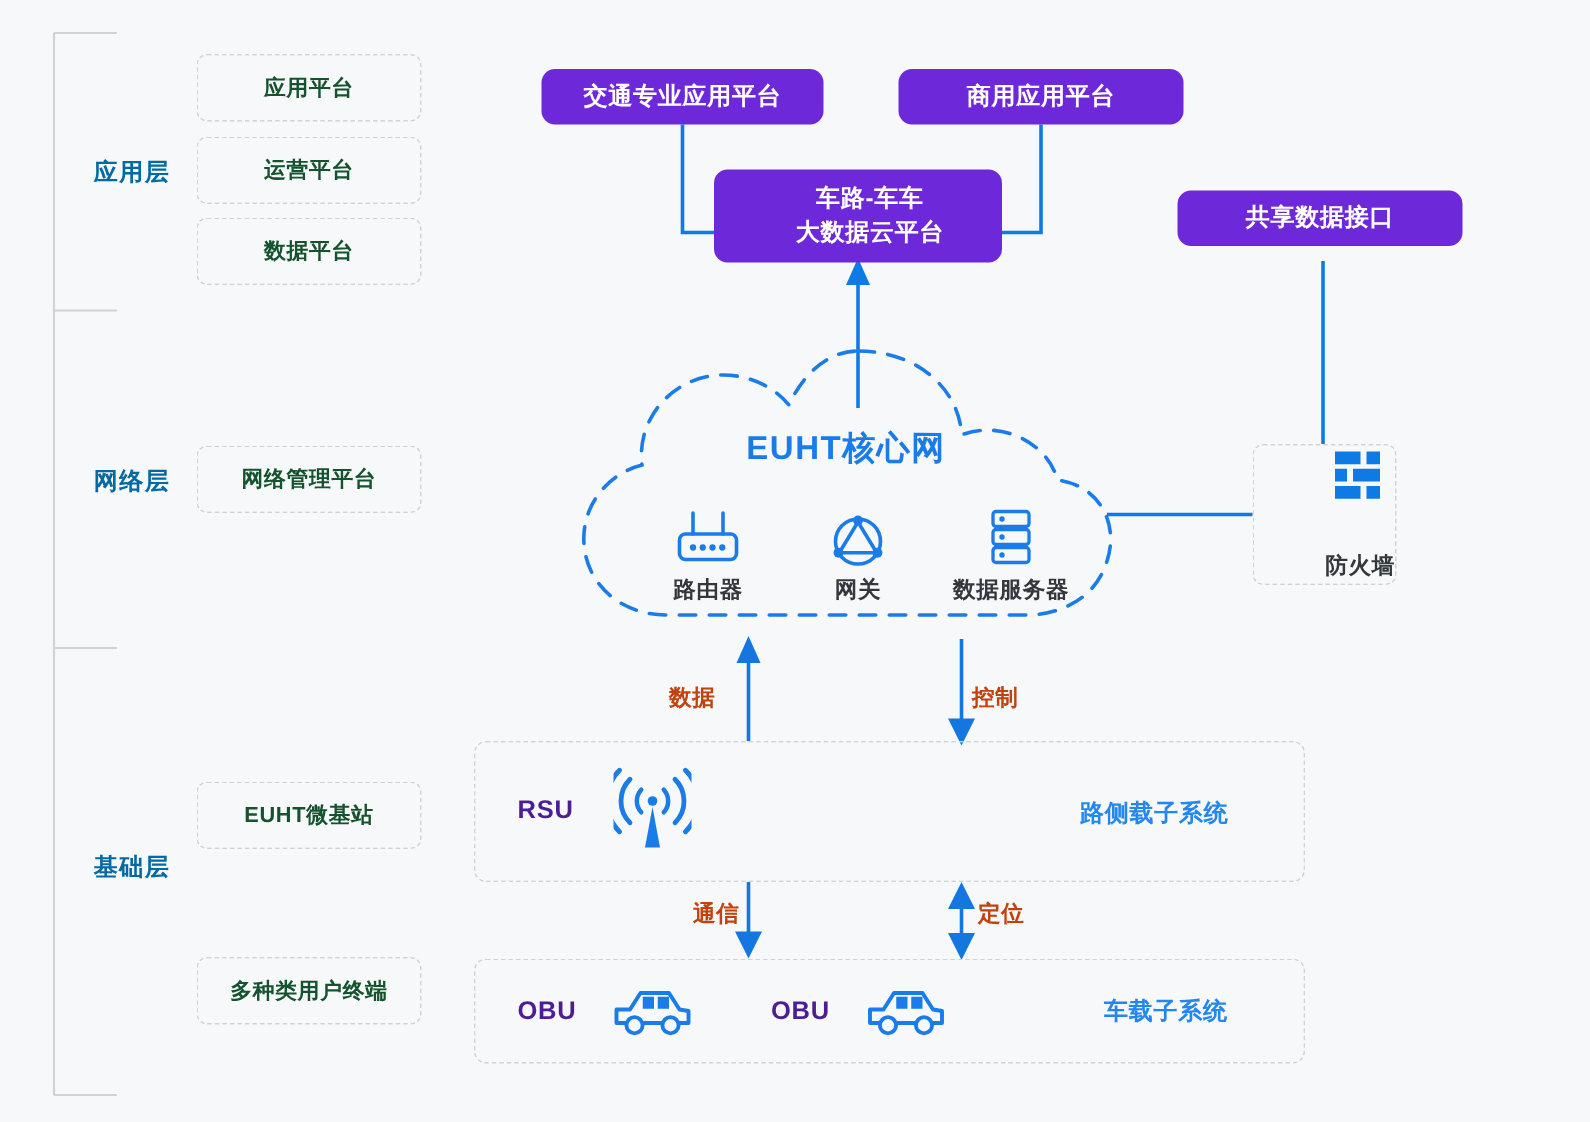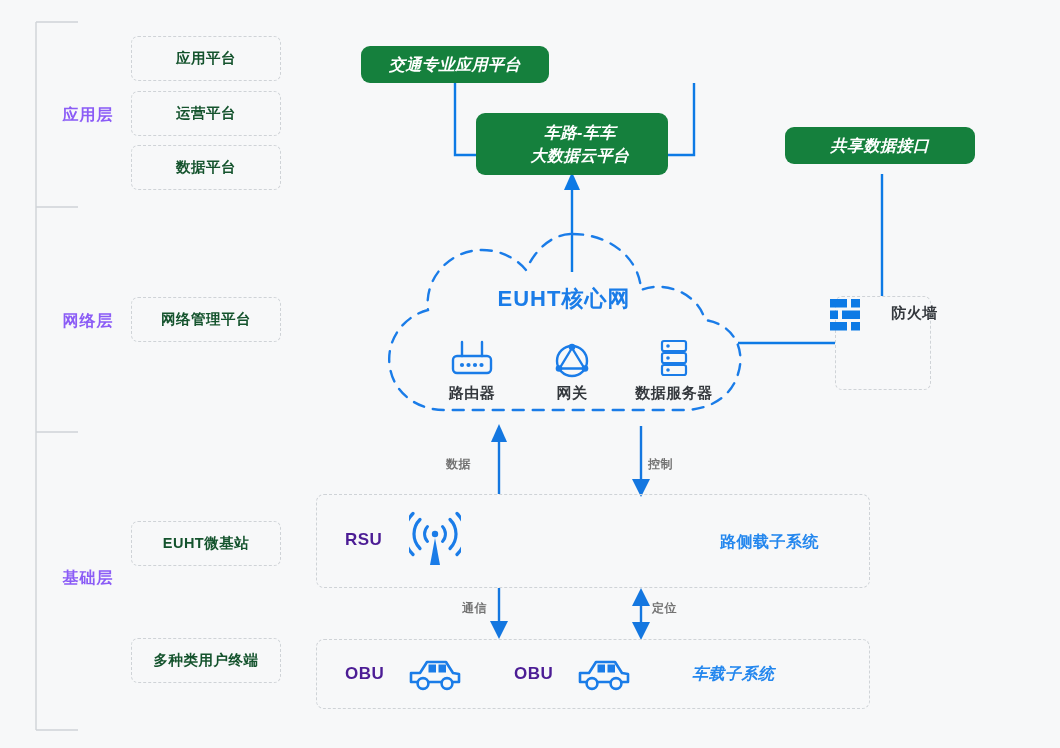--- a/index.html
+++ b/index.html
@@ -16,21 +16,21 @@
     position: absolute; left: 0; top: 0;
     width: 1060px; height: 748px;
   }
   .abs { position: absolute; box-sizing: border-box; }
 
   
   #bracket { left: 0; top: 0; width: 140px; height: 748px; }
 
   
   .layer-label {
-    color: #8b5cf6;
+    color: #0369a1;
     font-size: 16px;
     font-weight: 700;
     letter-spacing: 1px;
     white-space: nowrap;
   }
 
   
   .ghost-chip {
     border: 1.5px dashed #cfd3d7;
     border-radius: 7px;
@@ -40,33 +40,32 @@
     font-weight: 700;
     display: flex;
     align-items: center;
     justify-content: center;
     letter-spacing: .5px;
     white-space: nowrap;
   }
 
   
   .blue-box {
-    background: #15803d;
+    background: #6d28d9;
     border-radius: 9px;
     color: #ffffff;
     font-size: 16px;
     font-weight: 700;
     display: flex;
     align-items: center;
     justify-content: center;
     text-align: center;
     letter-spacing: .5px;
     line-height: 1.45;
     white-space: pre-line;
-    font-style: italic;
   }
 
   
   #cloud-wrap { left: 378px; top: 228px; width: 372px; height: 212px; }
   .cloud-title {
     position: absolute;
     left: 0; right: 0; top: 56px;
     text-align: center;
     color: #1a7ce8;
     font-size: 22px;
@@ -86,22 +85,22 @@
     font-weight: 700;
     white-space: nowrap;
     letter-spacing: .5px;
   }
 
   
   #firewall-card {
     left: 835px; top: 296px; width: 96px; height: 94px;
     border: 1.5px dashed #cfd3d7;
     border-radius: 7px;
-    display: flex; flex-direction: row;
-    align-items: flex-start; justify-content: center; gap: 21px;
+    display: flex; flex-direction: column;
+    align-items: flex-end; justify-content: center; gap: 21px;
   }
   #firewall-card .fw-cap {
     margin-top: 7px;
     color: #34383d;
     font-size: 15px;
     font-weight: 700;
     letter-spacing: .5px;
     white-space: nowrap;
   }
 
@@ -134,22 +133,22 @@
     color: #4c1d95;
     font-size: 17px;
     font-weight: 700;
     letter-spacing: .5px;
     white-space: nowrap;
   }
 
   
   .flow-label {
     position: absolute;
-    color: #737373;
-    font-size: 12px;
+    color: #c2410c;
+    font-size: 15px;
     font-weight: 700;
     white-space: nowrap;
     letter-spacing: .5px;
   }
 </style>
 </head>
 <body>
 
 <div id="canvas">
 
@@ -181,20 +180,21 @@
     <path d="M 882 174 L 882 296" fill="none" stroke="#0d7ae5" stroke-width="2.4"></path>
 
     <path d="M 738 343 L 835 343" fill="none" stroke="#0d7ae5" stroke-width="2.4"></path>
 
     <path d="M 572 272 L 572 190" fill="none" stroke="#0d7ae5" stroke-width="2.4"></path>
     <polygon points="572,172 564,190 580,190" fill="#0d7ae5"></polygon>
   </svg>
 
   <div class="abs blue-box" style="left:361px; top:46px; width:188px; height:37px;">交通专业应用平台</div>
 
+  <div class="abs blue-box" style="left:599px; top:46px; width:190px; height:37px;">商用应用平台</div>
 
   <div class="abs blue-box" style="left:476px; top:113px; width:192px; height:62px;padding-left:16px;">车路-车车
 大数据云平台</div>
 
   <div class="abs blue-box" style="left:785px; top:127px; width:190px; height:37px;">共享数据接口</div>
 
   <div class="abs" id="cloud-wrap">
     <svg width="372" height="212" viewBox="0 0 372 212" style="position:absolute;left:0;top:0;">
       <path d="M 194 6
                C 236 6 262 34 263 62
@@ -327,15 +327,15 @@
   <div class="abs" style="left:575px; top:656px;">
     <svg width="58" height="38" viewBox="0 0 58 38">
       <path d="M 5 26 L 5 17 L 14 17 L 21 6 L 40 6 L 47 17 L 53 18 L 53 26 Z" fill="none" stroke="#1a7ce8" stroke-width="2.6" stroke-linejoin="round"></path>
       <rect x="22.5" y="8.5" width="7.5" height="8" fill="#1a7ce8"></rect>
       <rect x="32.5" y="8.5" width="7.5" height="8" fill="#1a7ce8"></rect>
       <circle cx="17" cy="27.5" r="5.4" fill="#f7f8f9" stroke="#1a7ce8" stroke-width="2.6"></circle>
       <circle cx="41" cy="27.5" r="5.4" fill="#f7f8f9" stroke="#1a7ce8" stroke-width="2.6"></circle>
     </svg>
   </div>
 
-  <div class="sub-text-blue" style="left:692px; top:664px;font-style:italic;">车载子系统</div>
+  <div class="sub-text-blue" style="left:736px; top:664px;">车载子系统</div>
 
 </div>
 
 </body></html>

